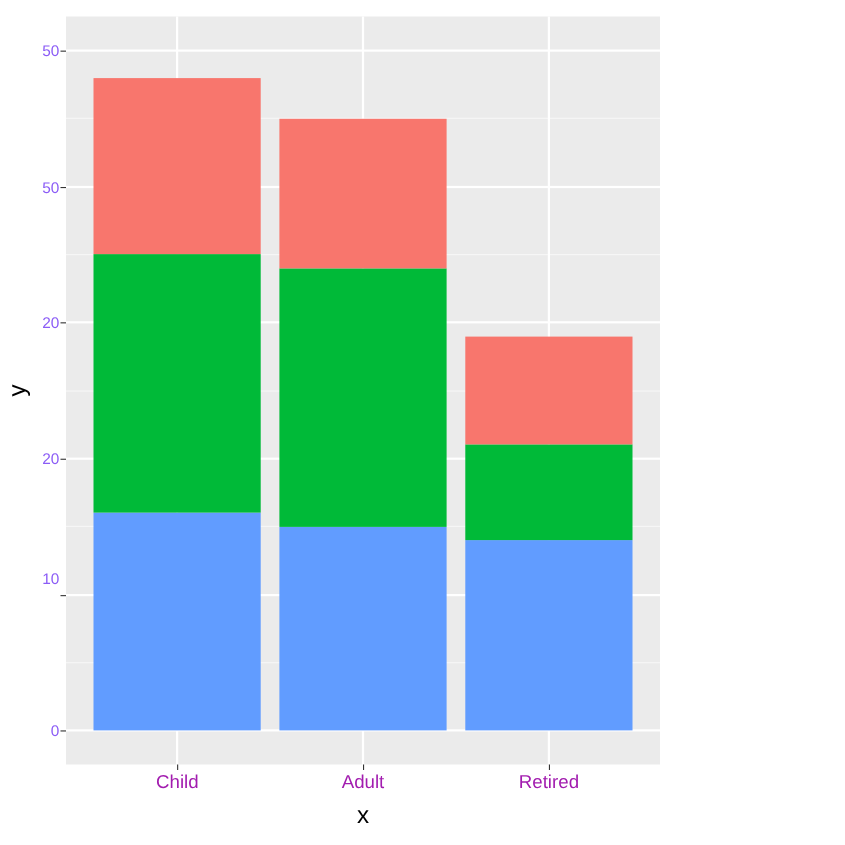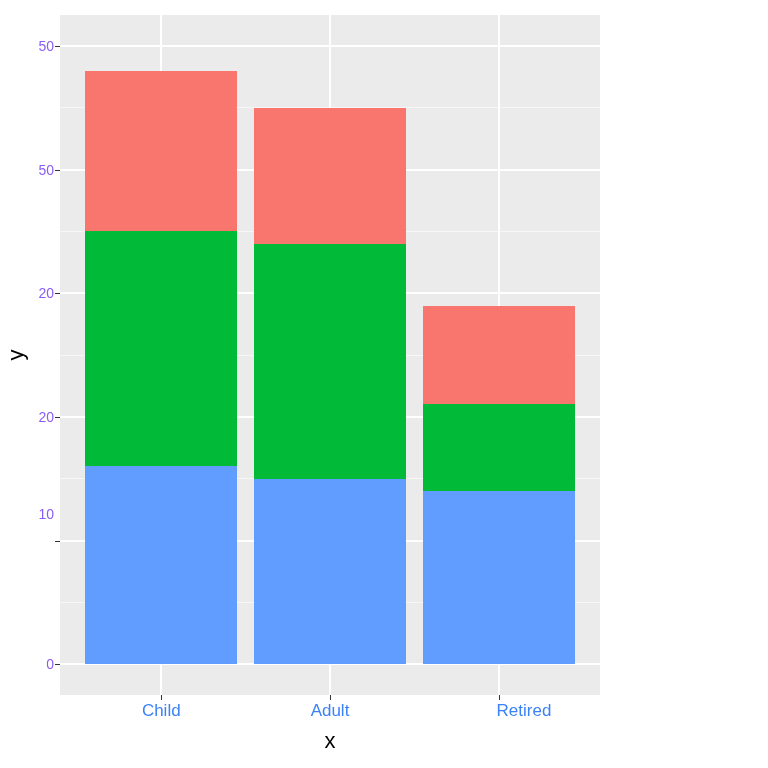--- a/index.html
+++ b/index.html
@@ -64,21 +64,21 @@
     right: 0;
     transform: translateY(-50%);
     font-size: 14px;
     color: #8b5cf6;
   }
   .x-tick {
     position: absolute;
     top: 701px;
     transform: translateX(-50%);
     font-size: 17px;
-    color: #3b82f6;
+    color: #a21caf;
   }
   .tickmark-y {
     position: absolute;
     left: 55px;
     width: 5px;
     height: 1px;
     background: #333333;
   }
   .tickmark-x {
     position: absolute;
@@ -192,42 +192,42 @@
   <div class="tickmark-y" style="top:540.5px"></div>
   <div class="tickmark-y" style="top:416.8px"></div>
   <div class="tickmark-y" style="top:293.2px"></div>
   <div class="tickmark-y" style="top:169.5px"></div>
   <div class="tickmark-y" style="top:45.9px"></div>
 
   <div class="y-tick">
       <span style="top:664.1px">0</span>
     </div>
   <div class="y-tick">
-      <span style="top:514px">10</span>
+      <span style="top:526px">10</span>
     </div>
   <div class="y-tick">
       <span style="top:416.8px">20</span>
     </div>
   <div class="y-tick">
       <span style="top:293.2px">20</span>
     </div>
   <div class="y-tick">
       <span style="top:169.5px">50</span>
     </div>
   <div class="y-tick">
       <span style="top:45.9px">50</span>
     </div>
 
   <div class="tickmark-x" style="left:161.25px"></div>
   <div class="tickmark-x" style="left:330px"></div>
   <div class="tickmark-x" style="left:498.75px"></div>
 
   <div class="x-tick" style="left:161.25px">Child</div>
   <div class="x-tick" style="left:330px">Adult</div>
-  <div class="x-tick" style="left:524px">Retired</div>
+  <div class="x-tick" style="left:499px">Retired</div>
 
   <div class="xlabel">x</div>
   <div class="ylabel">
       <span>y</span>
     </div>
 
 
 </div>
 
 </body></html>

